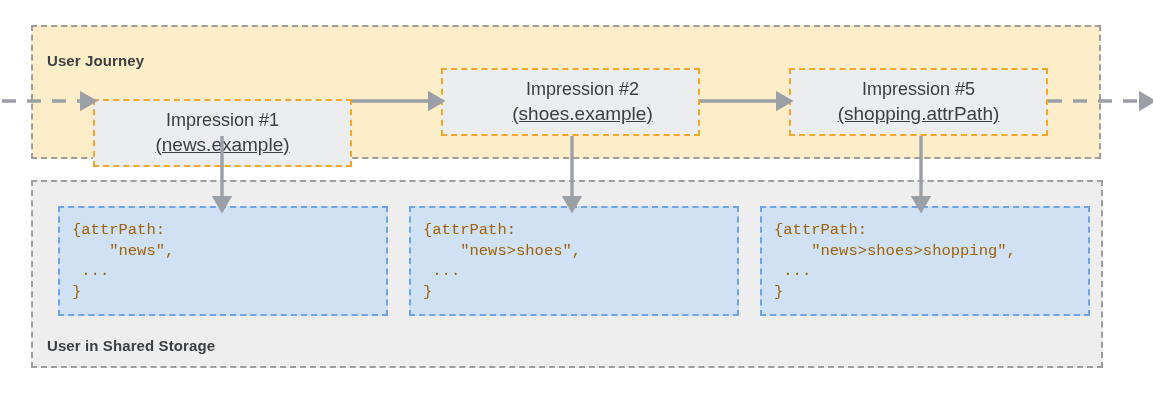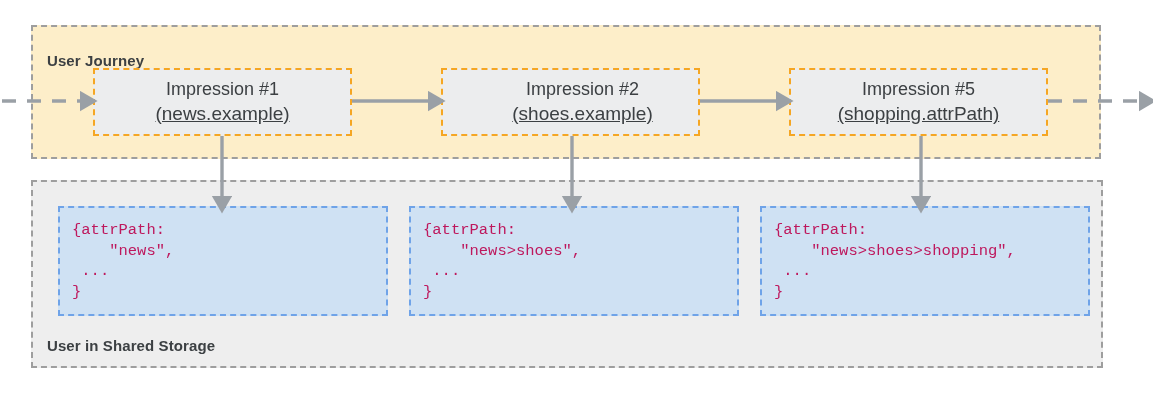--- a/index.html
+++ b/index.html
@@ -85,35 +85,35 @@
     color: #3c4043;
     white-space: nowrap;
   }
   .impression .imp-sub {
     font-size: 19px;
     color: #3c4043;
     white-space: nowrap;
     margin-top: 1px;
     text-decoration: underline;
   }
-  #imp-0 { left: 93px;  width: 259px; }
+  #imp-0 { left: 93px;  width: 259px; margin-top: 31px; }
   #imp-1 { left: 441px; width: 259px; padding-left: 24px; }
   #imp-2 { left: 789px; width: 259px; }
 
   
   .datacard {
     position: absolute;
     top: 206px;
     height: 110px;
     background: #cfe1f3;
     border: 2px dashed #6fa3e8;
     box-sizing: border-box;
     font-family: "Liberation Mono", "DejaVu Sans Mono", monospace;
     font-size: 15.5px;
-    color: #be185d;
+    color: #a16207;
     padding: 12px 0 0 12px;
     white-space: pre;
     line-height: 1.33;
     overflow: hidden;
   }
   #data-0 { left: 58px;  width: 330px; }
   #data-1 { left: 409px; width: 330px; }
   #data-2 { left: 760px; width: 330px; }
 
   

